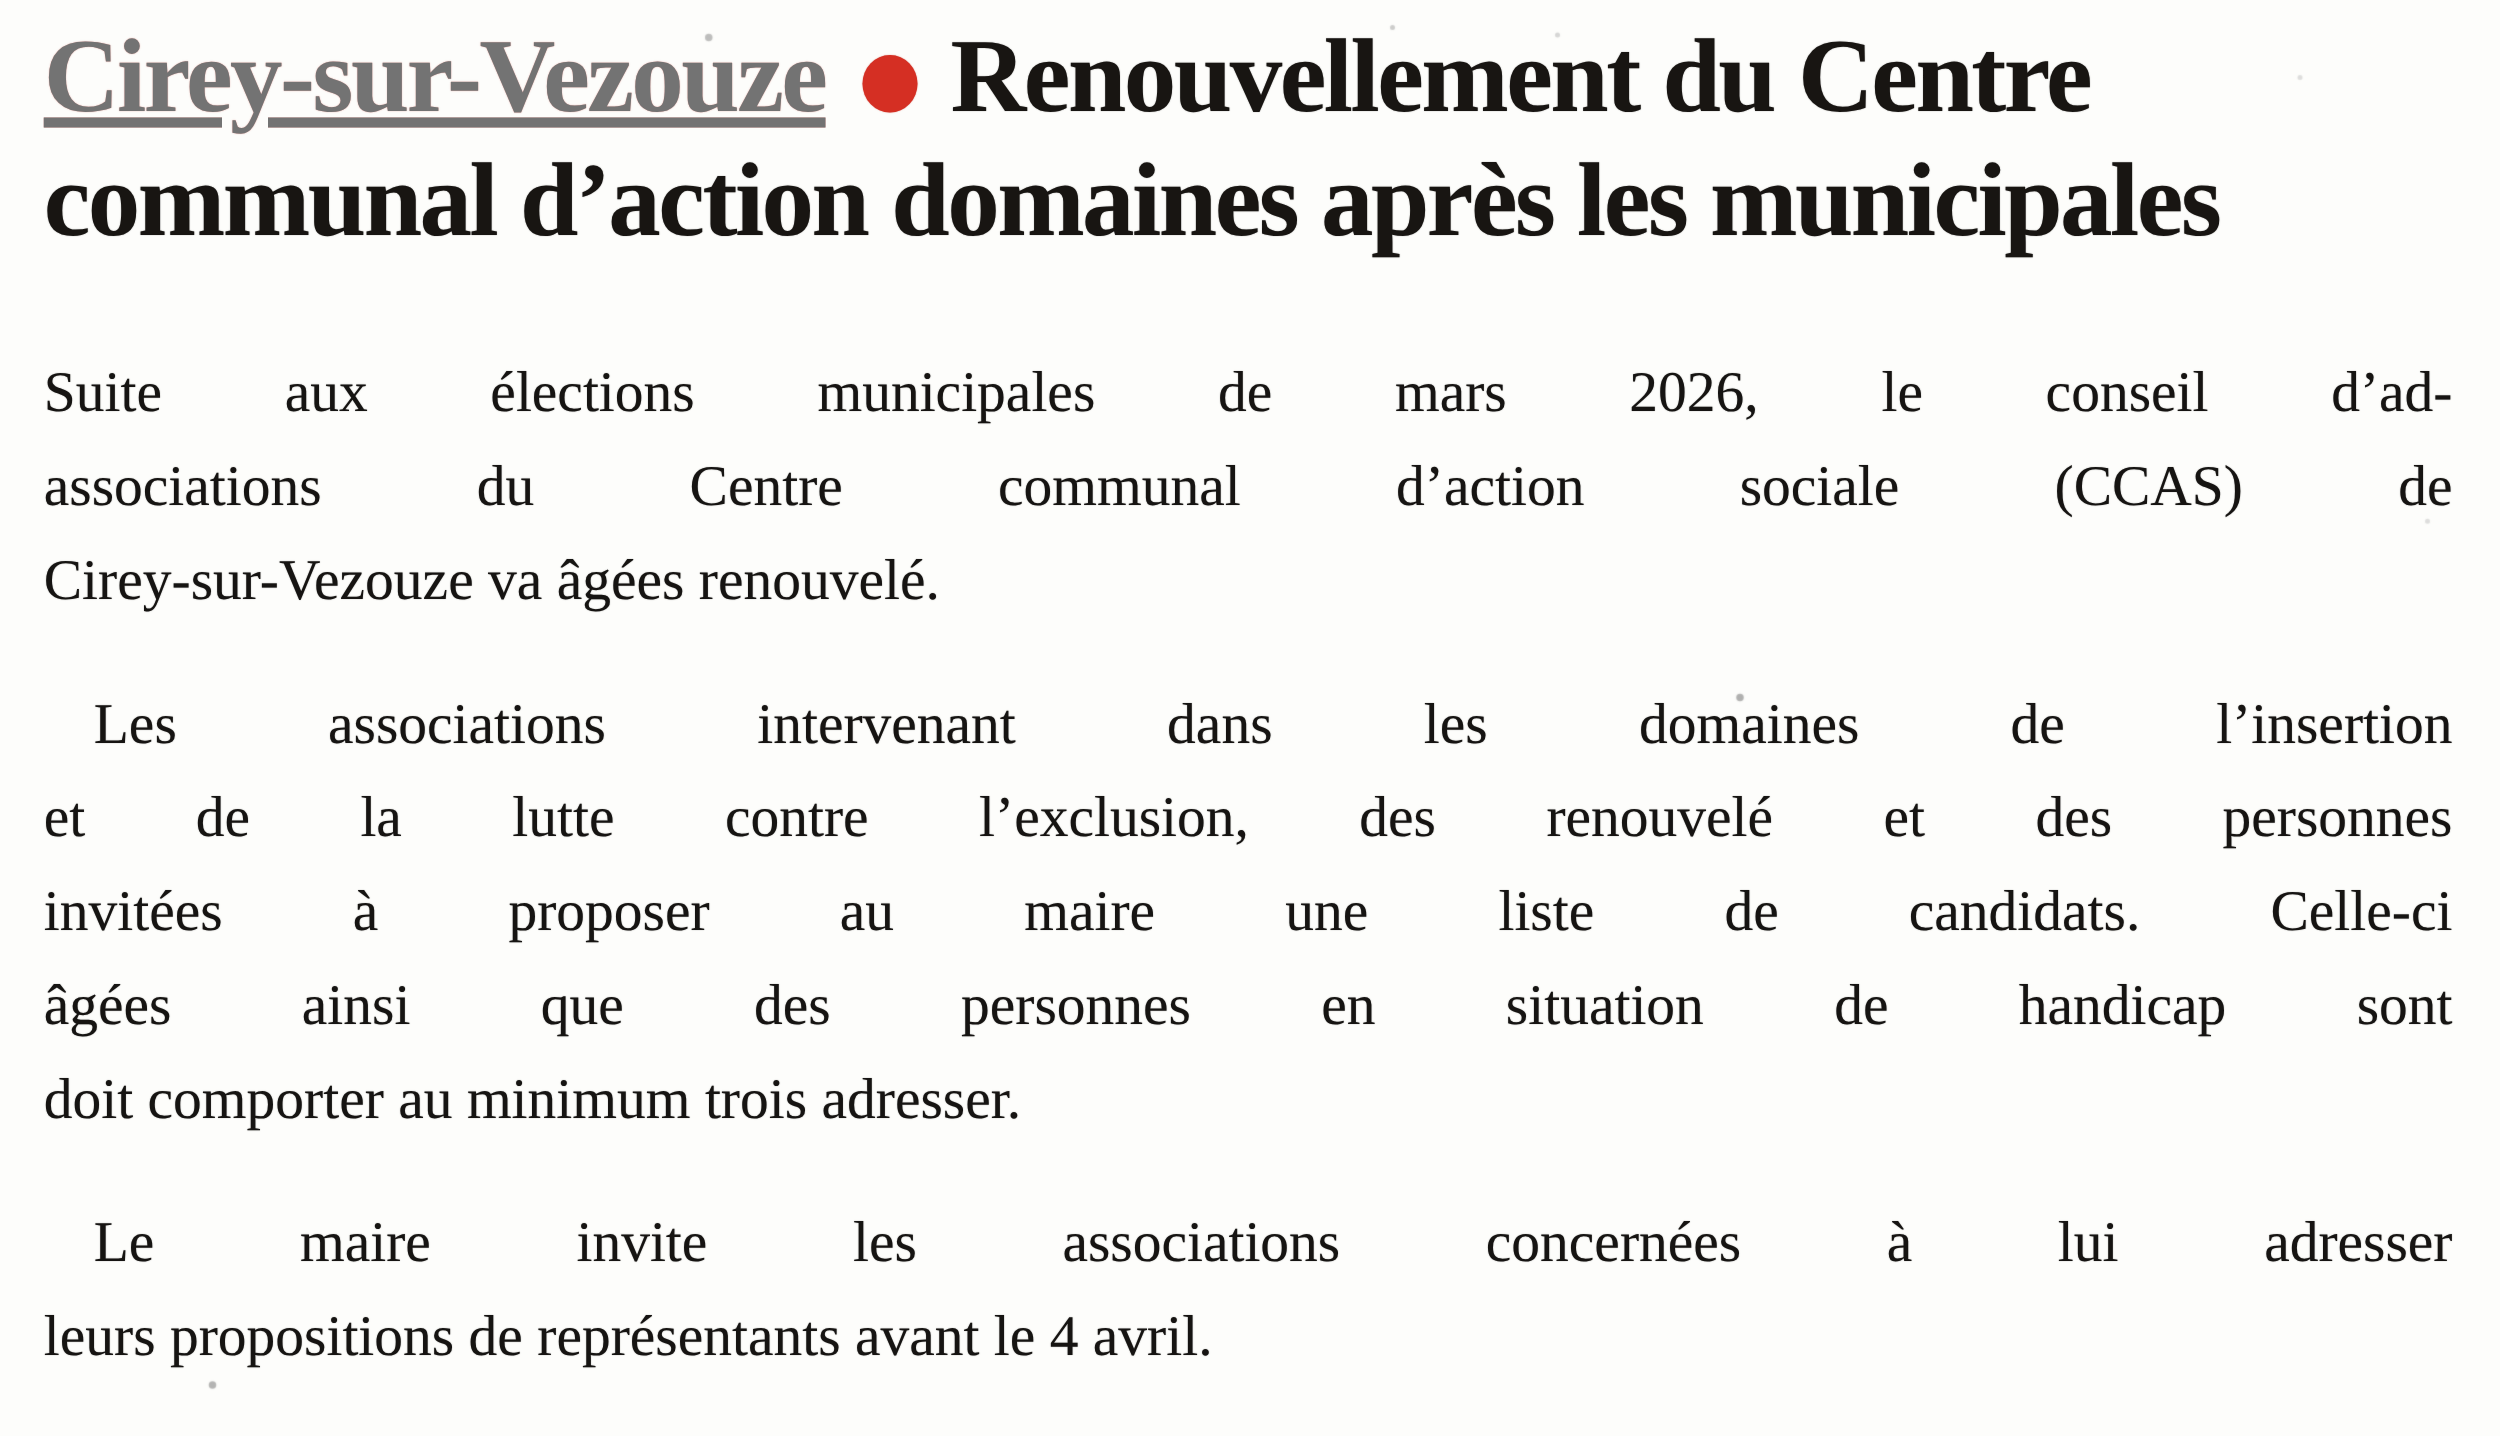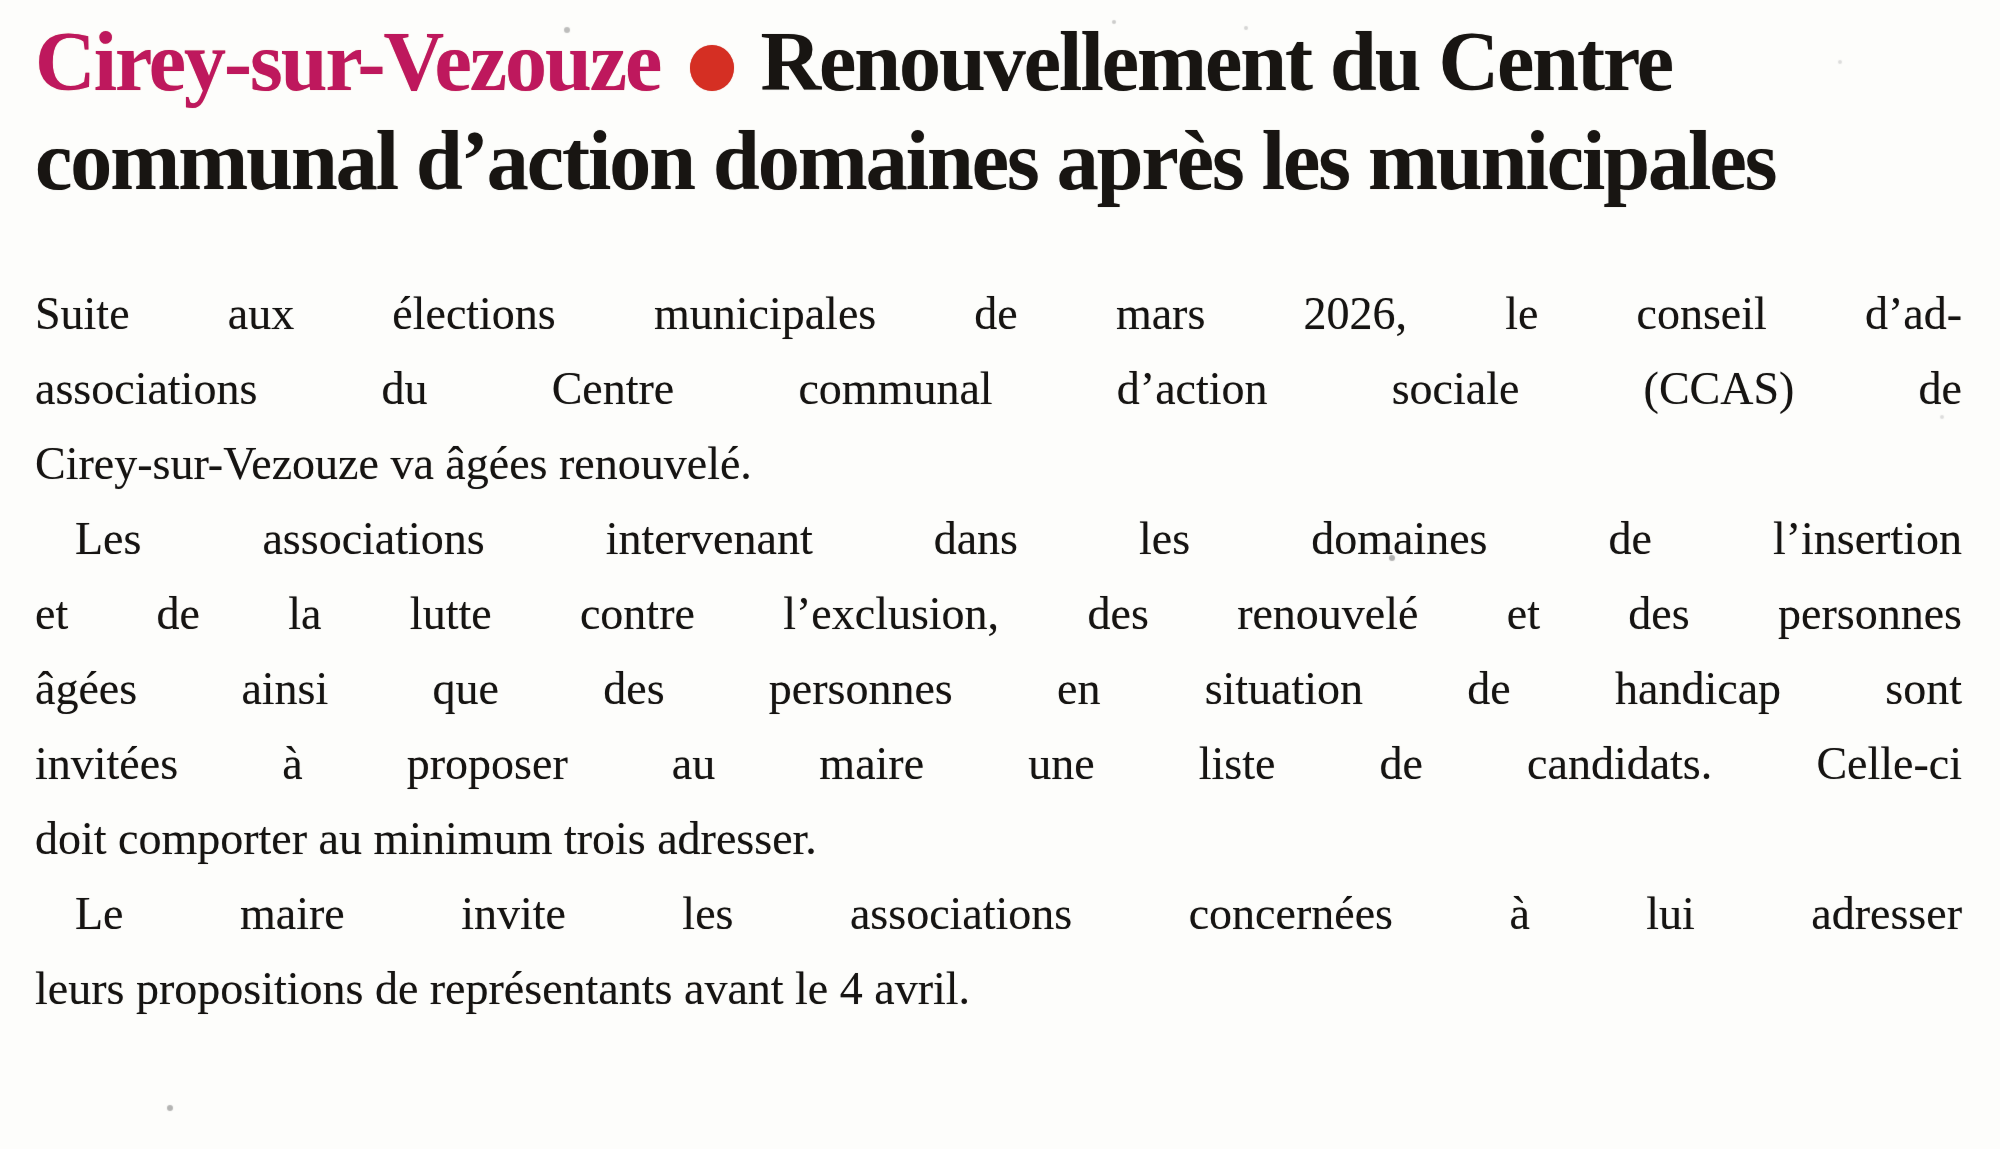--- a/index.html
+++ b/index.html
@@ -38,22 +38,23 @@
     margin: 0;
     font-size: 84px;
     font-weight: bold;
     line-height: 99px;
     letter-spacing: -2px;
     color: #181512;
     text-shadow: 0 0 1px rgba(25,22,20,0.45);
     white-space: nowrap;
   }
   .kicker {
-    color: #be185d;
+    color: #737373;
     text-shadow: 0 0 1px rgba(190,40,30,0.5);
+    text-decoration: underline;
   }
   .bullet {
     display: inline-block;
     width: 44px;
     height: 46px;
     margin: 0 26px 0 30px;
     border-radius: 50%;
     background: #d52f23;
     vertical-align: -1px;
     box-shadow: 0 0 1px rgba(190,40,30,0.6);
@@ -66,38 +67,39 @@
   }
   .bline {
     height: 75px;
   }
   .just {
     text-align: justify;
     text-align-last: justify;
   }
   .indent {
     padding-left: 40px;
+    margin-top: 40px;
   }
 </style>
 </head>
 <body>
 
 <div class="page">
   <div class="specks"></div>
 
   <h1 class="headline">
     <div class="hl-line"><span class="kicker">Cirey-sur-Vezouze</span><span class="bullet"></span><span class="hl-text">Renouvellement du Centre</span></div>
     <div class="hl-line"><span class="hl-text">communal d’action domaines après les municipales</span></div>
   </h1>
 
   <div class="body">
     <div class="bline just">Suite aux élections municipales de mars 2026, le conseil d’ad-</div>
     <div class="bline just">associations du Centre communal d’action sociale (CCAS) de</div>
     <div class="bline">Cirey-sur-Vezouze va âgées renouvelé.</div>
     <div class="bline just indent">Les associations intervenant dans les domaines de l’insertion</div>
     <div class="bline just">et de la lutte contre l’exclusion, des renouvelé et des personnes</div>
+    <div class="bline just">invitées à proposer au maire une liste de candidats. Celle-ci</div>
     <div class="bline just">âgées ainsi que des personnes en situation de handicap sont</div>
-    <div class="bline just">invitées à proposer au maire une liste de candidats. Celle-ci</div>
     <div class="bline">doit comporter au minimum trois adresser.</div>
     <div class="bline just indent">Le maire invite les associations concernées à lui adresser</div>
     <div class="bline">leurs propositions de représentants avant le 4 avril.</div>
   </div>
 </div>
 
 </body></html>

